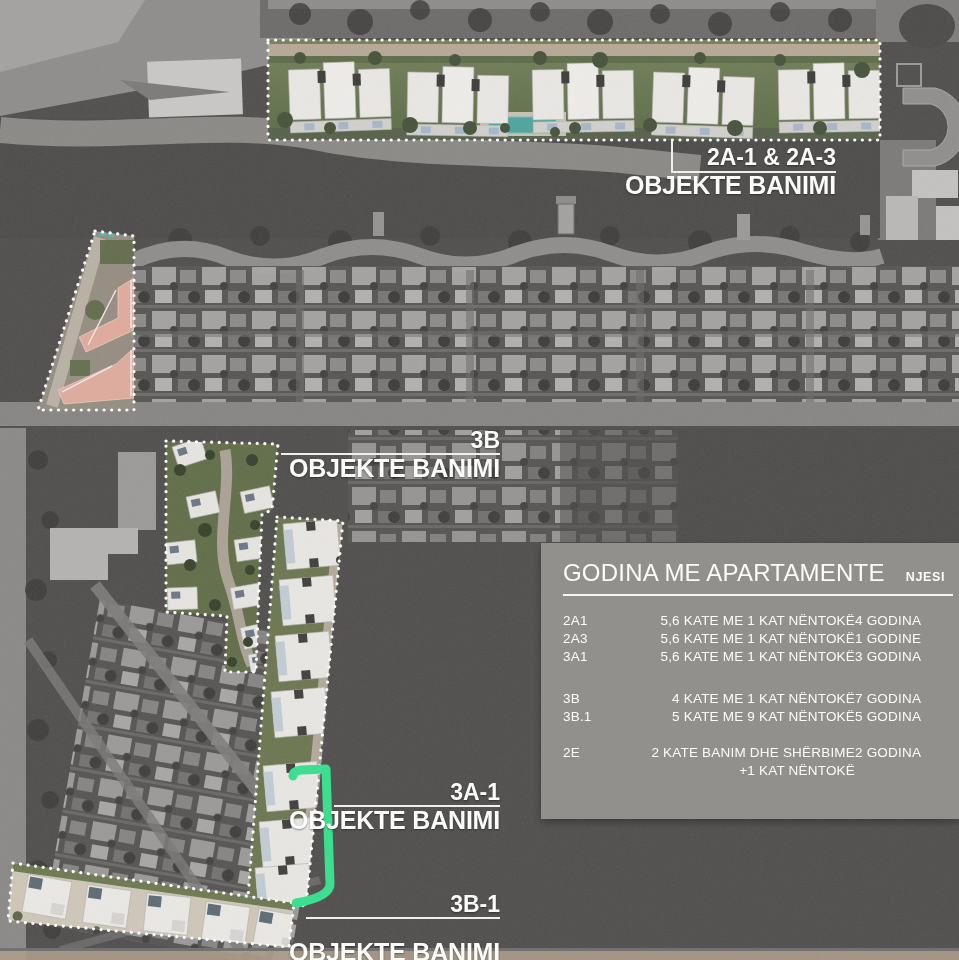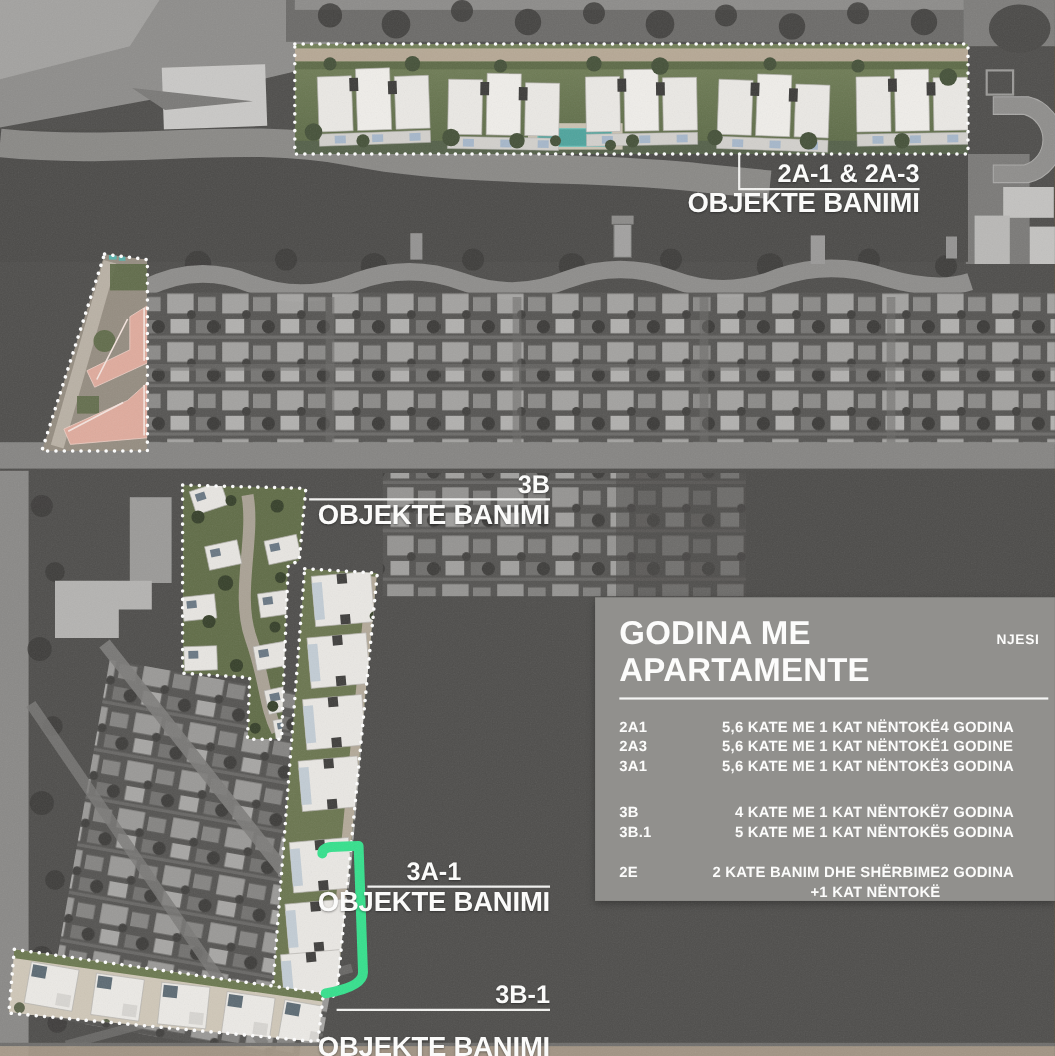--- a/index.html
+++ b/index.html
@@ -7,33 +7,33 @@
          font-family:"Liberation Sans",sans-serif;}
   svg.map{position:absolute;left:0;top:0;}
 
   
   .callout{position:absolute;display:flex;flex-direction:column;align-items:flex-end;
            color:#fbfbfa;text-shadow:0 1px 2px rgba(0,0,0,.4);line-height:1.02;white-space:nowrap;}
   .callout .code{font-size:23px;font-weight:bold;}
   .callout .sub{font-size:25px;font-weight:bold;letter-spacing:-0.2px;margin-top:4px;}
   #co-2a{right:123px;top:146px;}
   #co-3b{right:459px;top:429px;}
-  #co-3a1{right:459px;top:781px;align-items:center;}
+  #co-3a1{right:459px;top:781px;}
   #co-3b1{right:459px;top:893px;gap:20px;}
 
   
   .legend{position:absolute;left:541px;top:543px;width:418px;height:276px;
           background:rgba(148,147,144,0.96);color:#fcfcfb;box-shadow:0 3px 7px rgba(0,0,0,.3);}
   .legend-inner{padding:16px 6px 0 22px;}
   .legend-head{display:flex;align-items:baseline;justify-content:space-between;}
-  .legend-title{font-size:30px;font-weight:bold;letter-spacing:.2px;}
+  .legend-title{font-size:24px;font-weight:normal;letter-spacing:.2px;}
   .legend-units-header{font-size:12.5px;font-weight:bold;letter-spacing:.6px;margin-right:8px;}
   .legend-divider{border-top:2px solid #f5f5f4;margin-top:7px;}
   .legend-rows{margin-top:16px;}
-  .lrow{display:flex;font-size:13.5px;font-weight:bold;line-height:18px;letter-spacing:.2px;}
+  .lrow{display:flex;font-size:13.5px;font-weight:normal;line-height:18px;letter-spacing:.2px;}
   .lrow .lcode{width:58px;}
   .lrow .ldesc{flex:1;text-align:right;}
   .lrow .lunits{width:96px;text-align:left;padding-right:2px;}
   .gap1{margin-top:24px;}
   .gap2{margin-top:18px;}
 </style>
 </head>
 <body>
 
 <div class="stage">
@@ -377,21 +377,21 @@
           <span class="ldesc">5,6 KATE ME 1 KAT NËNTOKË</span>
           <span class="lunits">3 GODINA</span>
         </div>
         <div class="lrow gap1">
           <span class="lcode">3B</span>
           <span class="ldesc">4 KATE ME 1 KAT NËNTOKË</span>
           <span class="lunits">7 GODINA</span>
         </div>
         <div class="lrow">
           <span class="lcode">3B.1</span>
-          <span class="ldesc">5 KATE ME 1 KAT NËNTOKË</span>
+          <span class="ldesc">5 KATE ME 9 KAT NËNTOKË</span>
           <span class="lunits">5 GODINA</span>
         </div>
         <div class="lrow gap2">
           <span class="lcode">2E</span>
           <span class="ldesc">
             <div>2 KATE BANIM DHE SHËRBIME</div>
             <div>+1 KAT NËNTOKË</div>
           </span>
           <span class="lunits">2 GODINA</span>
         </div>

